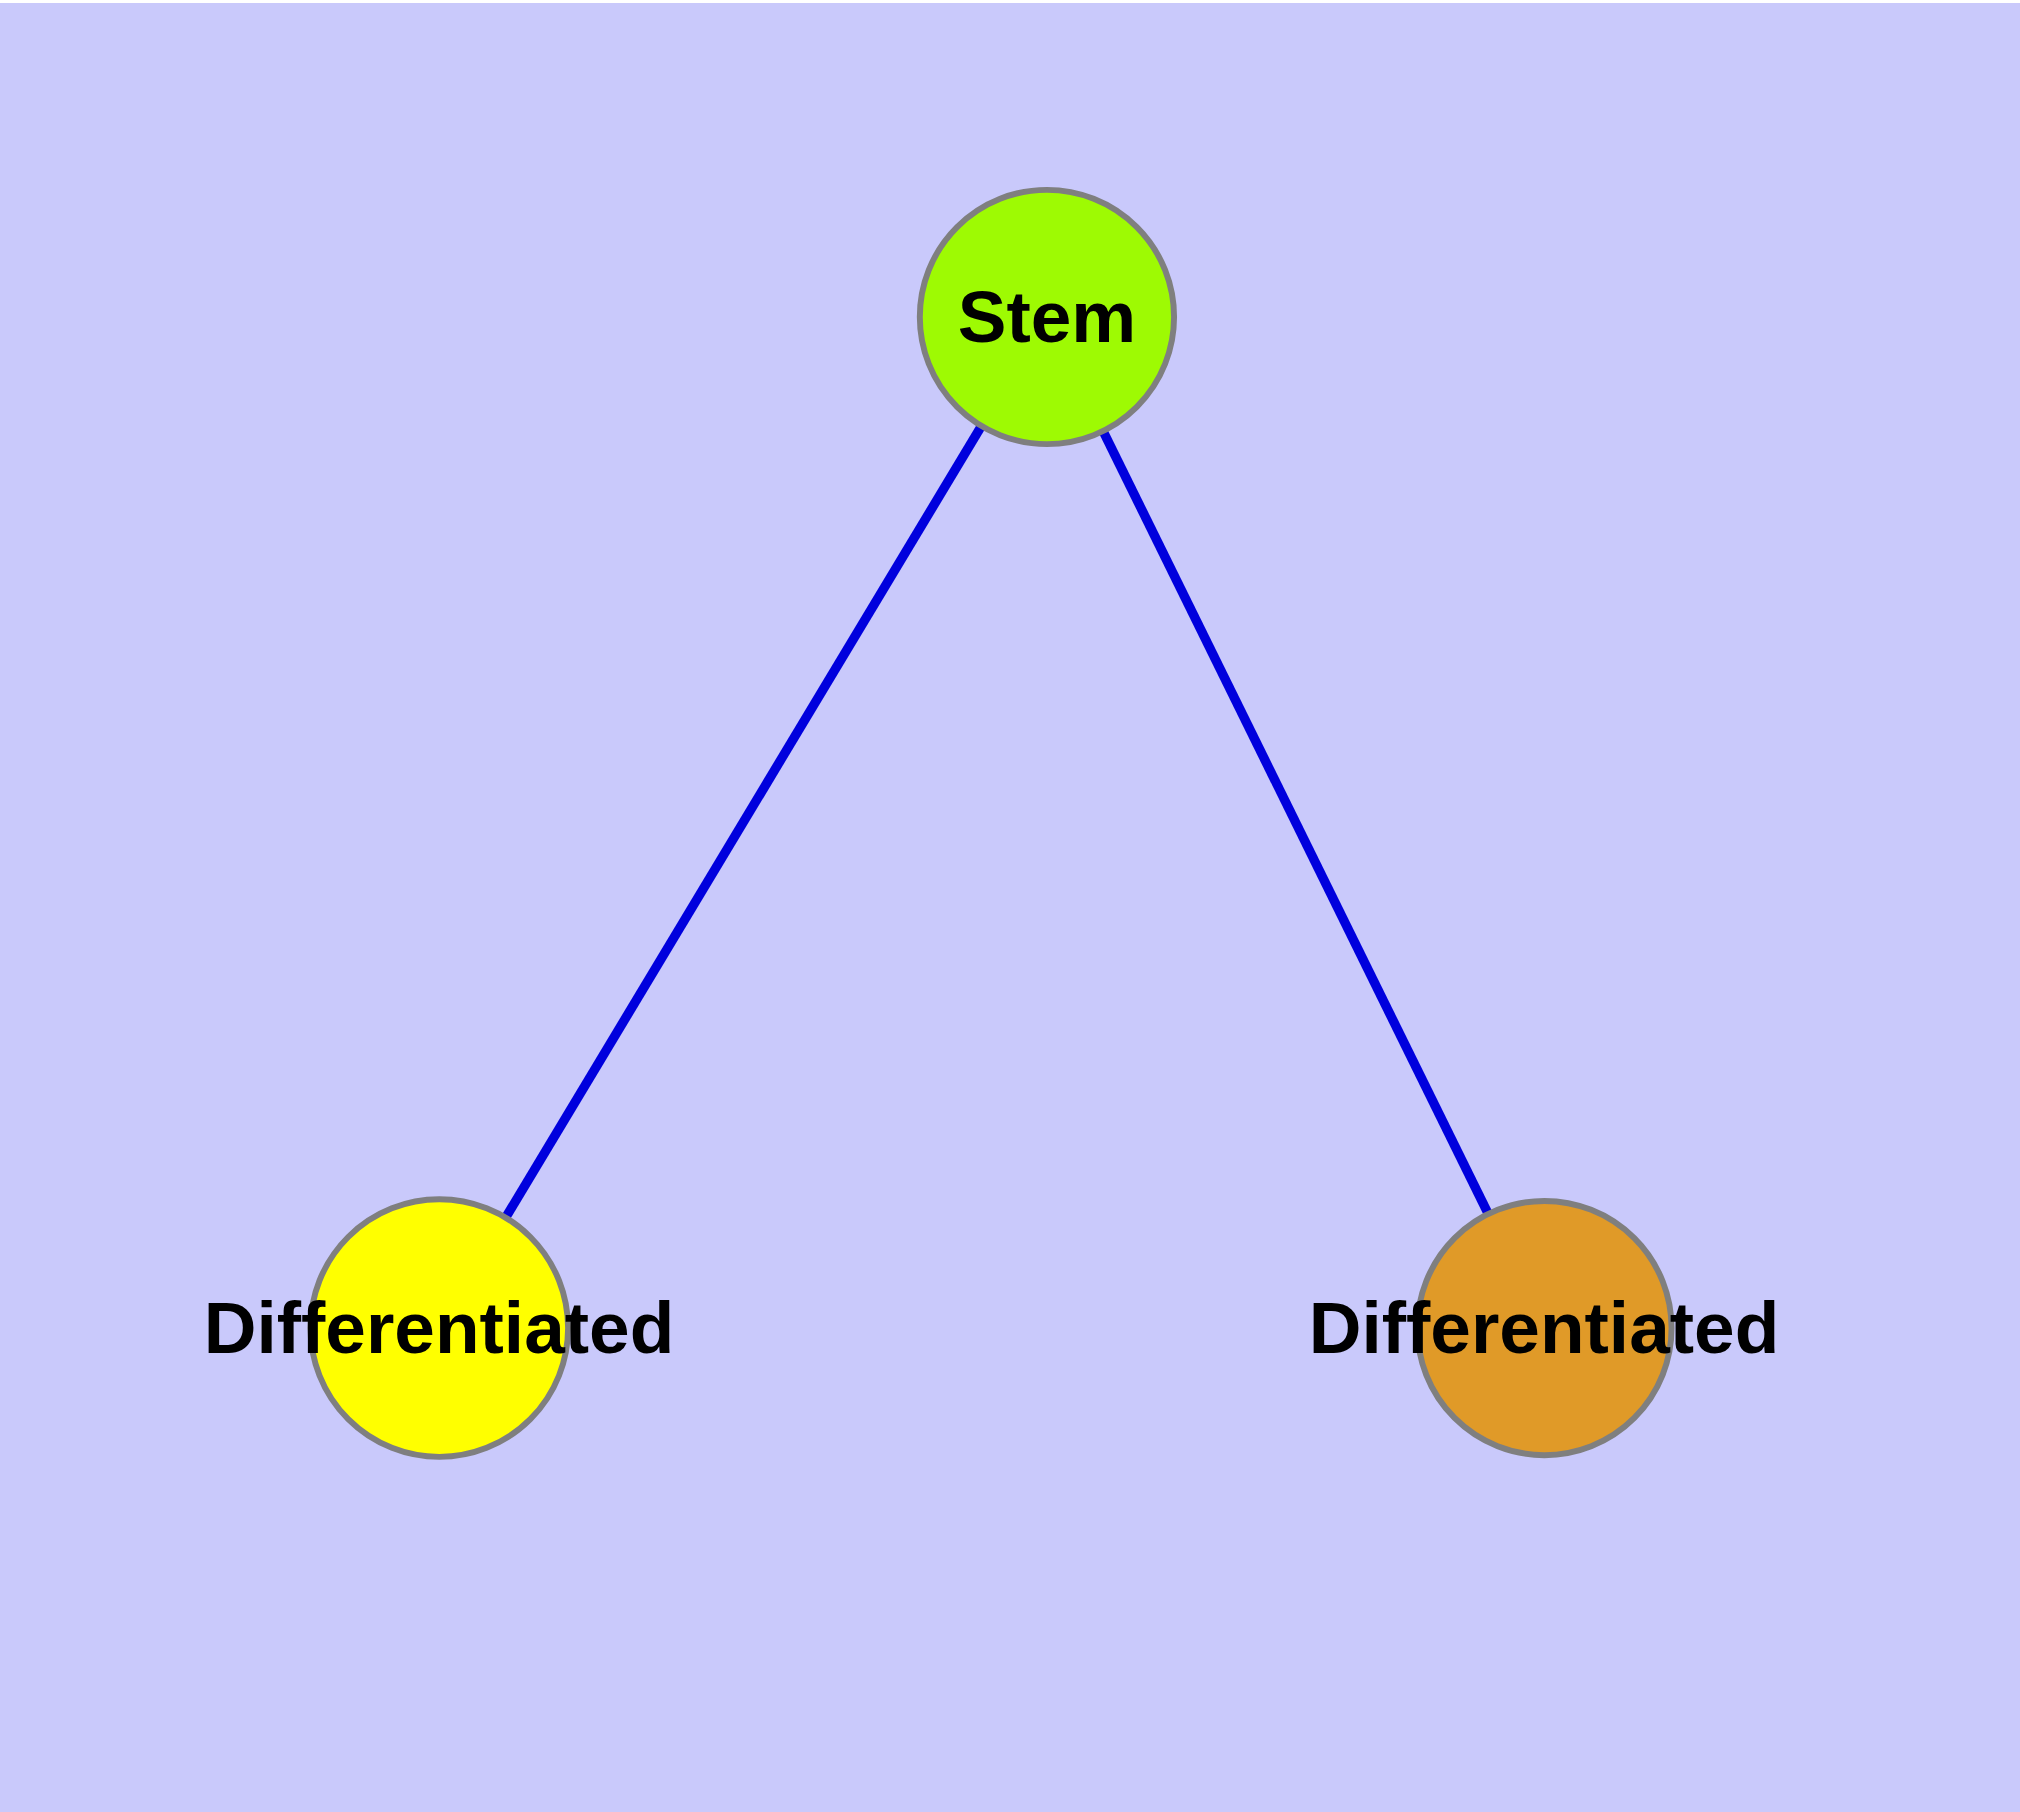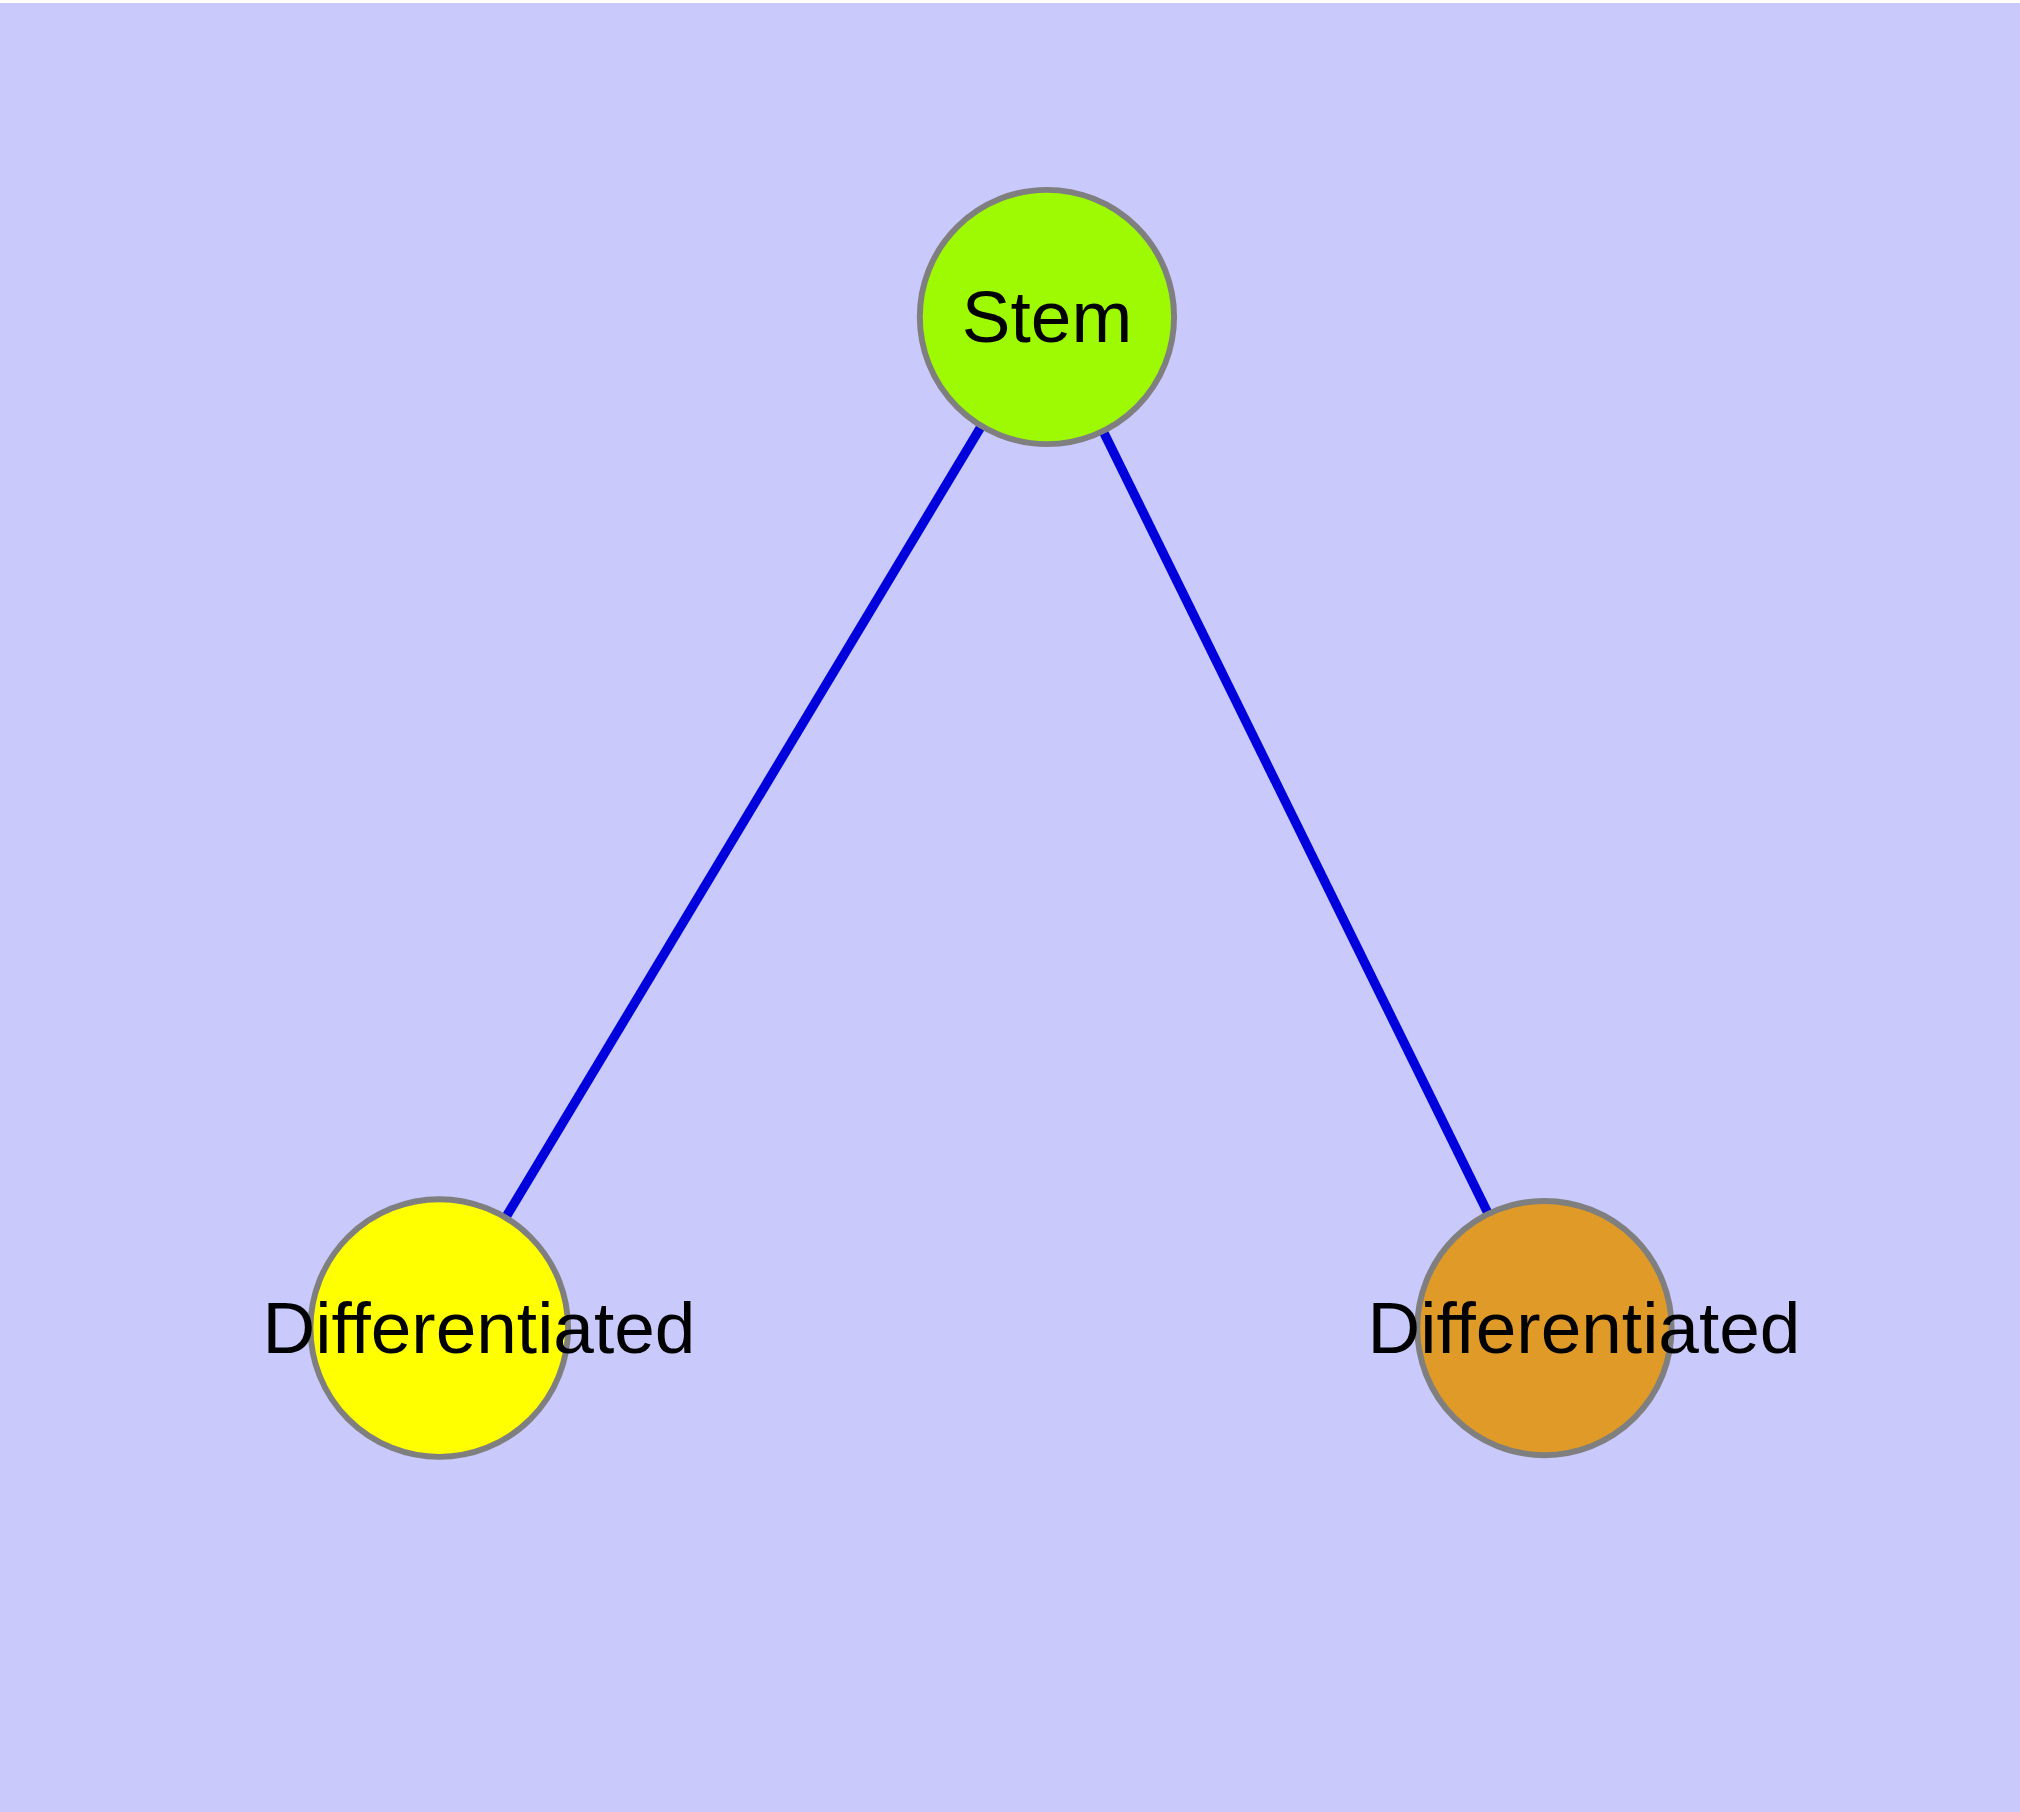--- a/index.html
+++ b/index.html
@@ -24,29 +24,29 @@
   }
   #graph-svg {
     position: absolute;
     left: 0; top: 0;
     width: 2021px;
     height: 1812px;
   }
   .node-label {
     position: absolute;
     color: #000000;
-    font-weight: normal;
+    font-weight: bold;
     text-align: center;
     white-space: pre;
     line-height: 1.13;
     pointer-events: none;
     transform: translate(-50%, -50%);
   }
   .label-root { font-size: 73px; }
-  .label-leaf { font-size: 73px; margin-left: 40px; }
+  .label-leaf { font-size: 73px; }
 </style>
 </head>
 <body>
 
 <div id="stage">
 
   <div id="top-strip"></div>
 
   <svg id="graph-svg" viewBox="0 0 2384 2138">
     <g id="edge-layer">

